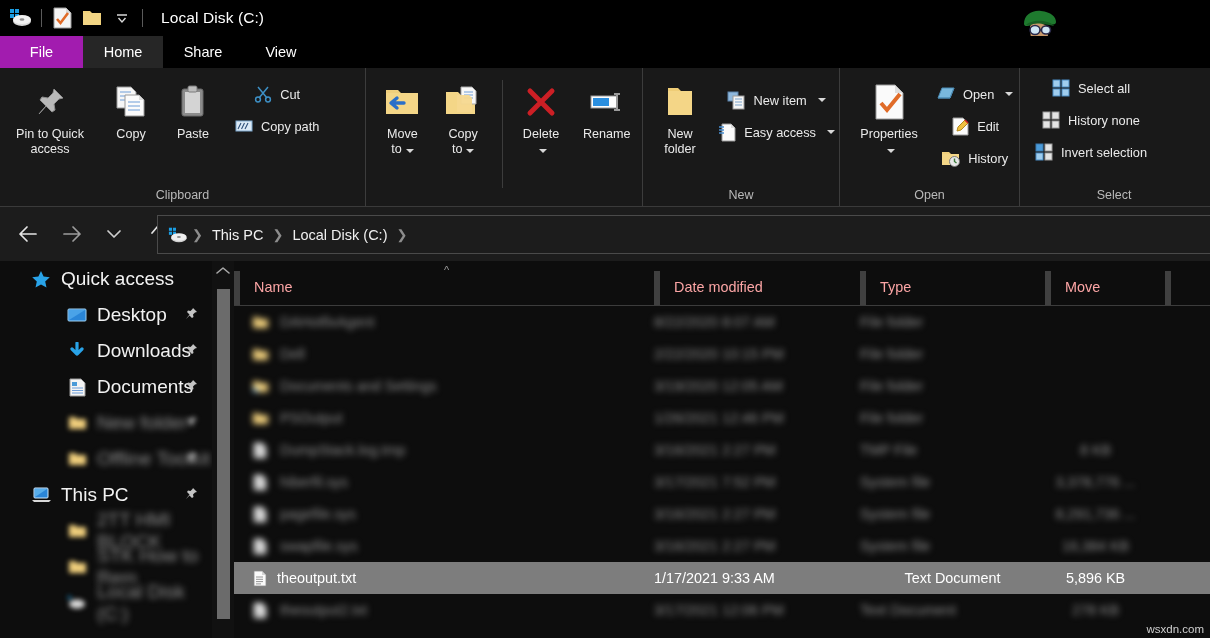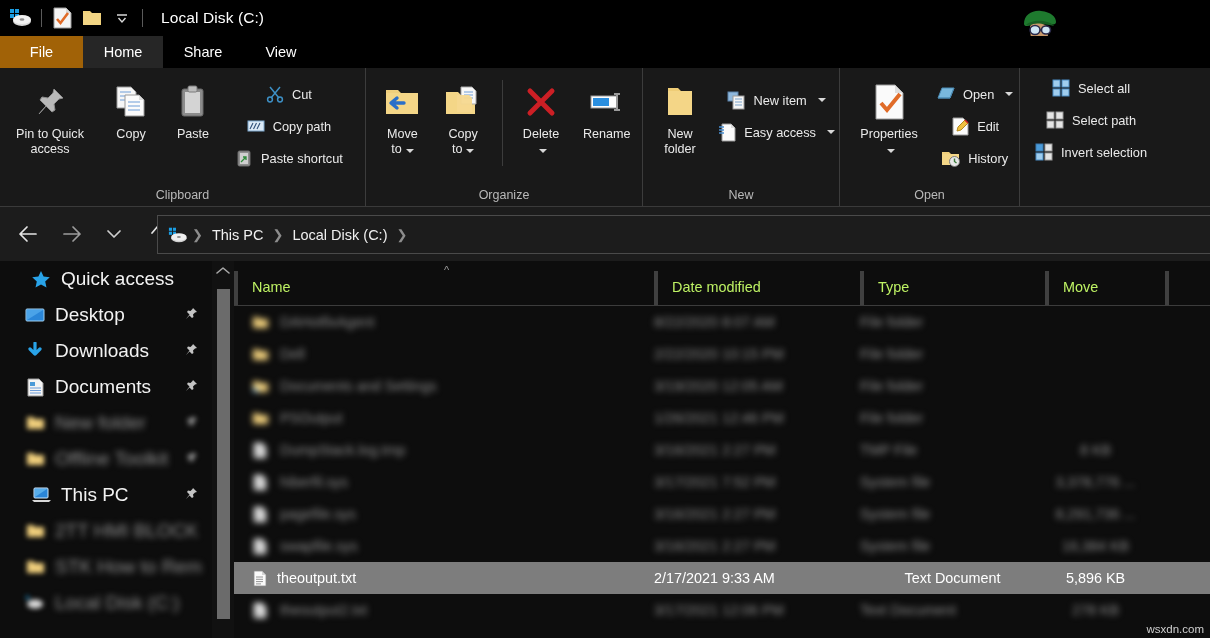--- a/index.html
+++ b/index.html
@@ -28,21 +28,21 @@
 
   
   .tabstrip {
     position: absolute; top: 36px; left: 0; width: 1210px; height: 32px;
     background: #000; display: flex; align-items: stretch;
   }
   .tab {
     display: flex; align-items: center; justify-content: center;
     font-size: 14.5px; color: #ffffff; height: 32px;
   }
-  .tab.file { width: 83px; background: #a16207; }
+  .tab.file { width: 83px; background: #a21caf; }
   .tab.home { width: 80px; background: #262626; }
   .tab.share { width: 80px; background: #000; }
   .tab.view  { width: 76px; background: #000; }
 
   
   .ribbon {
     position: absolute; top: 68px; left: 0; width: 1210px; height: 139px;
     background: #191919; border-bottom: 1px solid #3a3a3a;
     display: flex; align-items: stretch;
   }
@@ -95,21 +95,21 @@
 
   
   .sidebar {
     position: absolute; top: 261px; left: 0; width: 212px; height: 377px;
     background: #0d0d0d; overflow: hidden;
   }
   .side-item {
     position: relative; display: flex; align-items: center; height: 36px;
     padding-left: 30px; gap: 9px; font-size: 19px; color: #f2f2f2;
   }
-  .side-item.indent { padding-left: 24px; }
+  .side-item.indent { padding-left: 66px; }
   .side-ico { width: 22px; height: 20px; display: flex; align-items: center; justify-content: center; flex: none; }
   .side-pin { position: absolute; right: 14px; top: 9px; }
   .blur-txt { filter: blur(3.4px); color: #8e8e8e; }
   .blur-ico { filter: blur(2.6px); }
   .blur-pin { filter: blur(2.6px); }
 
   .side-scroll {
     position: absolute; top: 261px; left: 212px; width: 22px; height: 377px;
     background: #111;
   }
@@ -120,22 +120,22 @@
     position: absolute; top: 28px; left: 5px; width: 13px; height: 330px; background: #6b6b6b;
   }
 
   
   .listpane { position: absolute; top: 261px; left: 234px; width: 976px; height: 377px; background: #0d0d0d; }
   .hdr {
     position: relative; display: flex; height: 45px; align-items: flex-end;
     border-bottom: 1px solid #3c3c3c; background: #0d0d0d;
   }
   .hdr-cell {
-    font-size: 14.4px; color: #bef264; padding: 0 0 10px 14px;
-    border-left: 4px solid #404040; height: 34px; display: flex; align-items: flex-end;
+    font-size: 14.4px; color: #fca5a5; padding: 0 0 10px 14px;
+    border-left: 6px solid #404040; height: 34px; display: flex; align-items: flex-end;
   }
   .hdr-cell:first-child { border-left: none; }
   .sort-caret {
     position: absolute; left: 210px; top: 3px; color: #9d9d9d; font-size: 11px;
   }
   .row {
     display: flex; align-items: center; height: 32px; font-size: 14.4px; color: #e9e9e9;
   }
   .row.selected { background: #7d7d7d; color: #ffffff; }
   .cell-name { display: flex; align-items: center; gap: 11px; padding-left: 17px; }
@@ -258,30 +258,20 @@
           </div>
           <div class="small-btn">
             <span class="small-ico">
               <svg width="18" height="18" viewBox="0 0 18 18">
                 <rect x="1" y="4" width="16" height="10" fill="#dceaf6" stroke="#7fa9cf"></rect>
                 <path d="M3 12l3-6M6.5 12l3-6M10 12l3-6" stroke="#2e4f78" stroke-width="1.1"></path>
               </svg>
             </span>
             <span>Copy path</span>
           </div>
-          <div class="small-btn">
-            <span class="small-ico">
-              <svg width="18" height="18" viewBox="0 0 18 18">
-                <rect x="3" y="2" width="12" height="15" rx="1.5" fill="#8f8f8f" stroke="#6a6a6a"></rect>
-                <rect x="5" y="4" width="8" height="11" fill="#cfcfcf"></rect>
-                <path d="M6 13l5-5M8 8h3v3" stroke="#2e8b3a" stroke-width="1.3" fill="none"></path>
-              </svg>
-            </span>
-            <span>Paste shortcut</span>
-          </div>
         </div>
       </div>
       <div class="rgroup-label">Clipboard</div>
     </div>
 
     <div class="rgroup" style="width:277px">
       <div class="rgroup-body" style="padding-left:6px">
         <div class="big-btn" style="width:62px">
           <div class="big-ico">
             <svg width="40" height="38" viewBox="0 0 40 38">
@@ -318,21 +308,20 @@
           <div class="big-ico">
             <svg width="40" height="32" viewBox="0 0 40 32">
               <rect x="4" y="10" width="26" height="12" fill="#fdfdfd" stroke="#9a9a9a"></rect>
               <rect x="6" y="12" width="16" height="8" fill="#2a8fe0"></rect>
               <path d="M30 8v16M27 8h6M27 24h6" stroke="#9a9a9a" stroke-width="2"></path>
             </svg>
           </div>
           <div class="big-lbl">Rename</div>
         </div>
       </div>
-      <div class="rgroup-label">Organize</div>
     </div>
 
     <div class="rgroup" style="width:197px">
       <div class="rgroup-body" style="padding-left:8px">
         <div class="big-btn" style="width:62px">
           <div class="big-ico">
             <svg width="36" height="38" viewBox="0 0 36 38">
               <path d="M6 5h10l3 3h11v24H6z" fill="#efcd76"></path>
               <path d="M6 8h24v24H6z" fill="#f4d687"></path>
             </svg>
@@ -433,35 +422,36 @@
           </div>
           <div class="small-btn">
             <span class="small-ico">
               <svg width="18" height="18" viewBox="0 0 18 18">
                 <rect x="1" y="1" width="7" height="7" fill="#e4e4e4" stroke="#9a9a9a"></rect>
                 <rect x="10" y="1" width="7" height="7" fill="#e4e4e4" stroke="#9a9a9a"></rect>
                 <rect x="1" y="10" width="7" height="7" fill="#e4e4e4" stroke="#9a9a9a"></rect>
                 <rect x="10" y="10" width="7" height="7" fill="#e4e4e4" stroke="#9a9a9a"></rect>
               </svg>
             </span>
-            <span>Select path</span>
+            <span>History none</span>
           </div>
           <div class="small-btn">
             <span class="small-ico">
               <svg width="18" height="18" viewBox="0 0 18 18">
                 <rect x="1" y="1" width="7" height="7" fill="#4a9ad8" stroke="#3a7ab0"></rect>
                 <rect x="10" y="1" width="7" height="7" fill="#e4e4e4" stroke="#9a9a9a"></rect>
                 <rect x="1" y="10" width="7" height="7" fill="#9fcdee" stroke="#4a8cc4"></rect>
                 <rect x="10" y="10" width="7" height="7" fill="#e4e4e4" stroke="#9a9a9a"></rect>
               </svg>
             </span>
             <span>Invert selection</span>
           </div>
         </div>
       </div>
+      <div class="rgroup-label">Select</div>
     </div>
 
   </div>
 
   <div class="navbar">
     <div class="nav-btn" style="margin-left:8px">
       <svg width="22" height="20" viewBox="0 0 22 20">
           <path d="M19 10H3m7-7l-7 7 7 7" stroke="#e4e4e4" stroke-width="1.7" fill="none" stroke-linecap="round" stroke-linejoin="round"></path>
         </svg>
     </div>
@@ -765,21 +755,21 @@
           <div class="cell-name" style="width:420px;gap:8px;">
             <span class="f-ico">
               <svg width="14" height="17" viewBox="0 0 14 17">
                 <path d="M1 1h8l4 4v11H1z" fill="#fafafa" stroke="#8a8a8a" stroke-width=".8"></path>
                 <path d="M9 1v4h4" fill="#d4d4d4"></path>
                 <path d="M3 7h7M3 9.3h7M3 11.6h7M3 13.9h5" stroke="#8a8a8a" stroke-width=".9"></path>
               </svg>
             </span>
             <span>theoutput.txt</span>
           </div>
-          <div class="cell-date" style="width:206px;">2/17/2021 9:33 AM</div>
+          <div class="cell-date" style="width:206px;">1/17/2021 9:33 AM</div>
           <div class="cell-type" style="width:185px;text-align:center;">Text Document</div>
           <div class="cell-size" style="width:120px;">5,896 KB</div>
         </div>
         <div class="row">
           <div class="cell-name" style="width:420px;filter:blur(3.2px);color:#8a8a8a;">
             <span class="f-ico">
               <svg width="14" height="17" viewBox="0 0 14 17">
                 <path d="M1 1h8l4 4v11H1z" fill="#fafafa" stroke="#8a8a8a" stroke-width=".8"></path>
                 <path d="M9 1v4h4" fill="#d4d4d4"></path>
                 <path d="M3 7h7M3 9.3h7M3 11.6h7M3 13.9h5" stroke="#8a8a8a" stroke-width=".9"></path>

